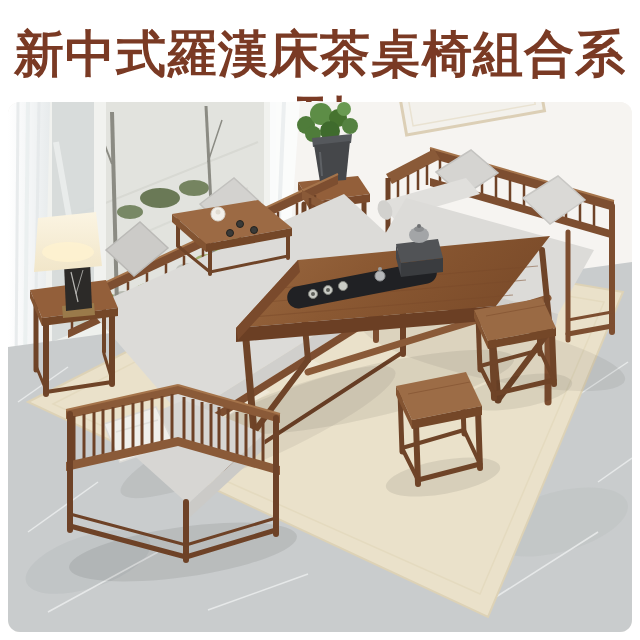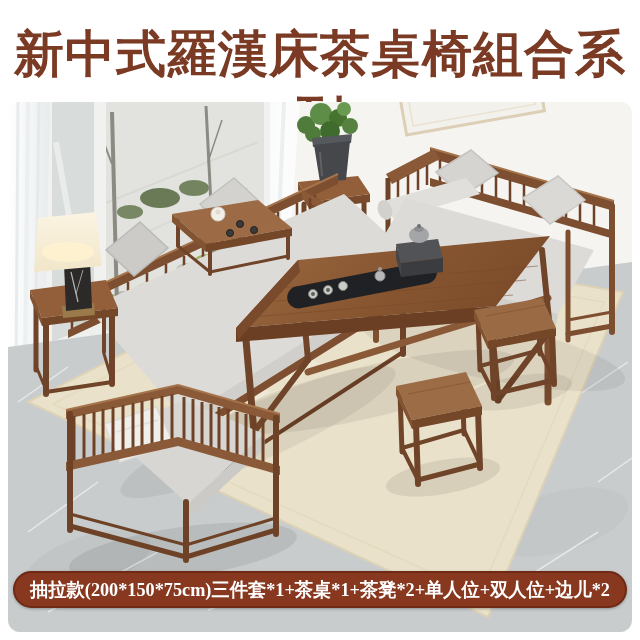--- a/index.html
+++ b/index.html
@@ -417,17 +417,14 @@
           <line x1="178" y1="400" x2="178" y2="458" stroke-width="6"></line>
           <line x1="62" y1="424" x2="178" y2="455" stroke-width="5"></line>
           <line x1="178" y1="455" x2="268" y2="428" stroke-width="5"></line>
           <line x1="62" y1="412" x2="178" y2="443" stroke-width="3"></line>
           <line x1="178" y1="443" x2="268" y2="416" stroke-width="3"></line>
         </g>
       </g>
     </svg>
   </div>
 
-  <div class="banner">
-    <span>抽拉款(200*150*75cm)三件套*1+茶桌*1+茶凳*2+单人位+双人位+边儿*2</span>
-  </div>
 
 </div>
 
 </body></html>

